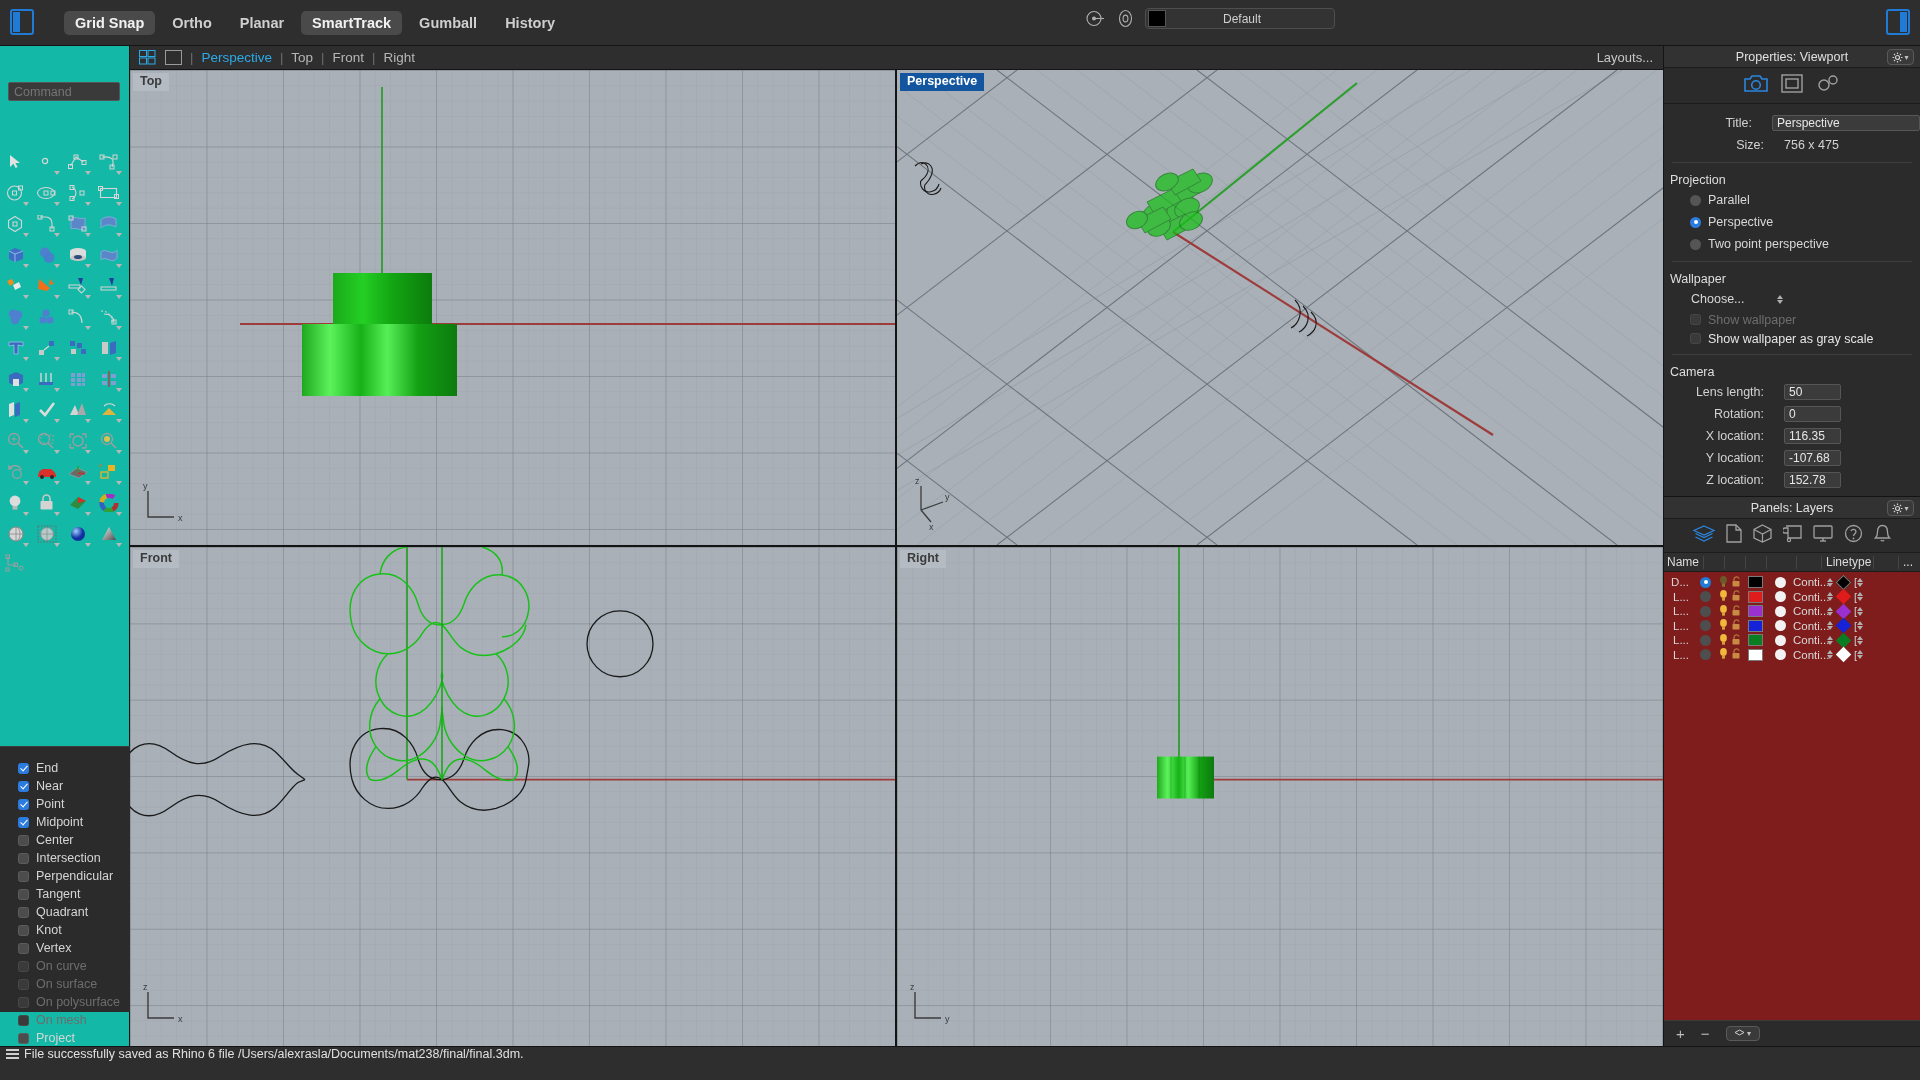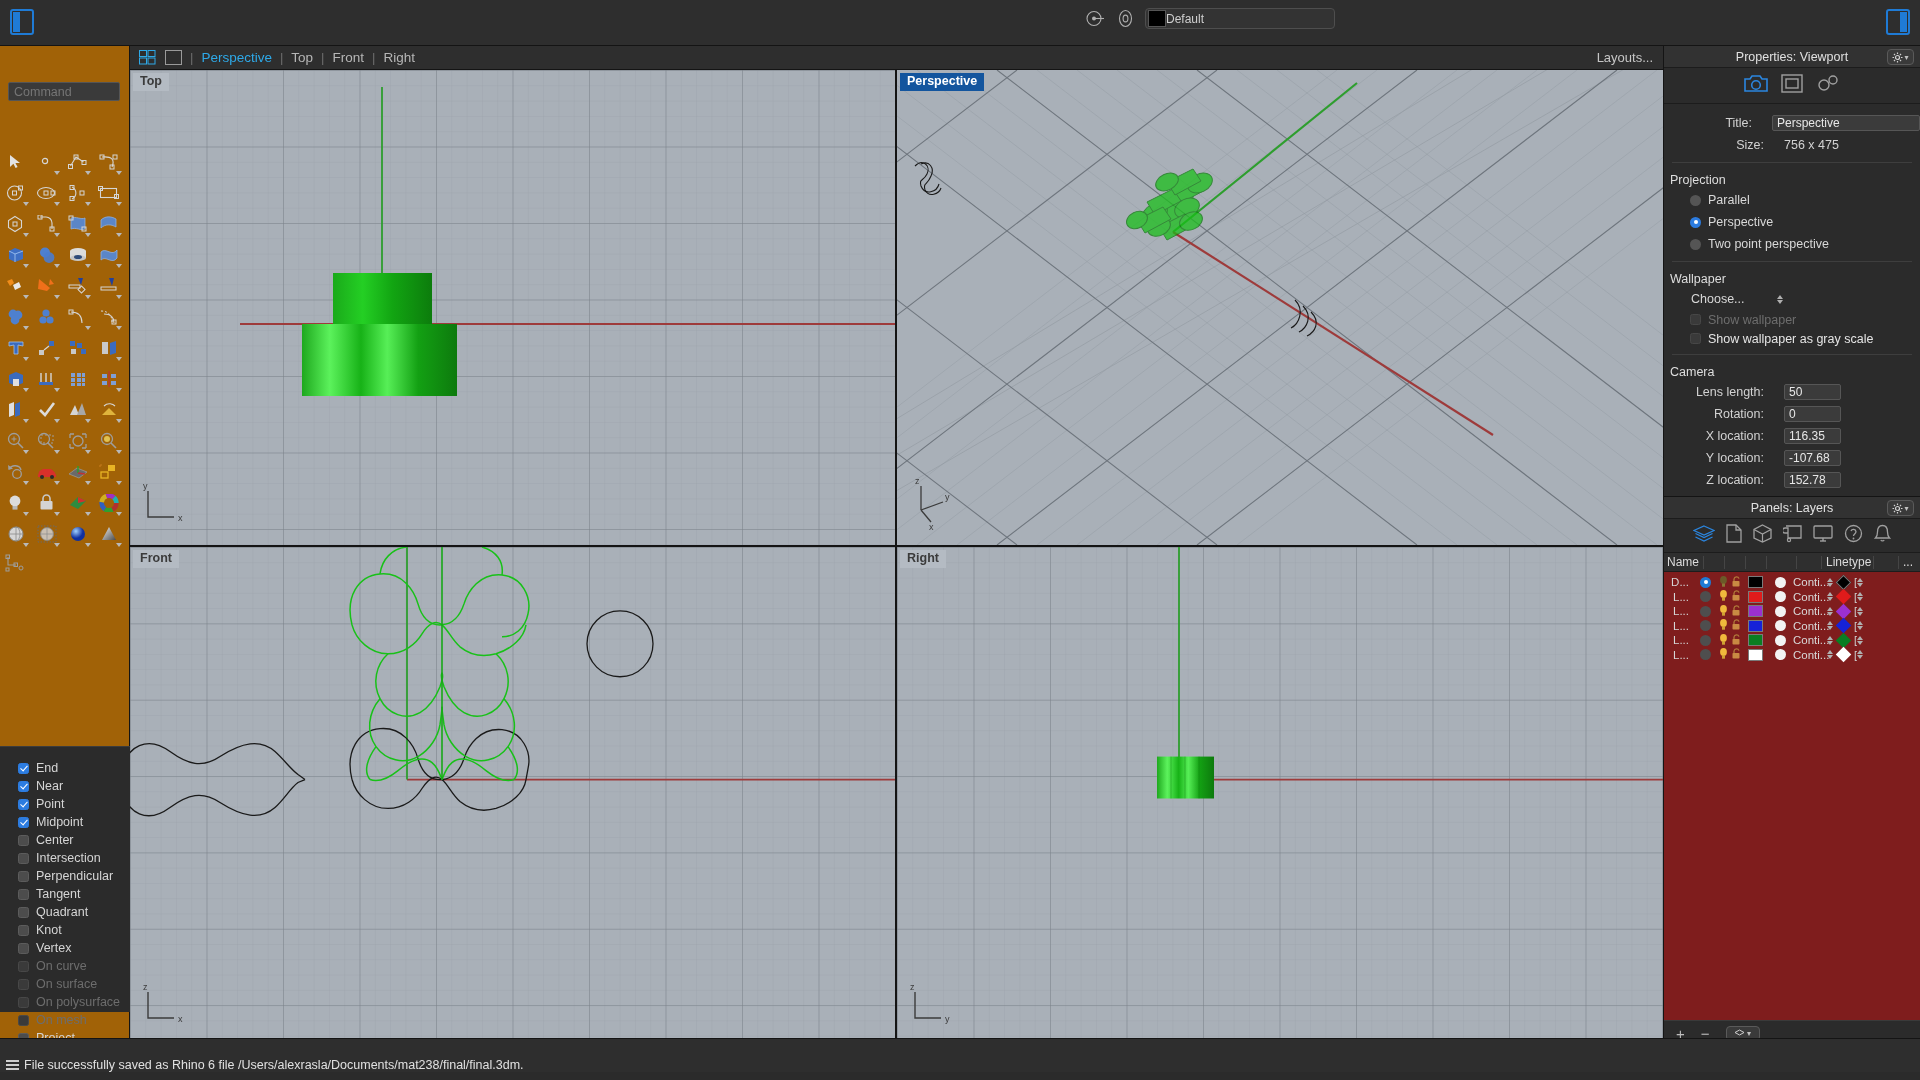--- a/index.html
+++ b/index.html
@@ -21,24 +21,24 @@
   .modes { position:absolute; left:64px; top:8px; height:30px; display:flex; align-items:center; }
   .mode { font-size:14.5px; font-weight:bold; color:#cfcfcf; padding:4px 11px;
     border-radius:5px; margin-right:6px; line-height:16px; white-space:nowrap; }
   .mode.on { background:#4a4a4a; color:#f2f2f2; }
 
   .obj-props { position:absolute; left:1085px; top:8px; display:flex; align-items:center; gap:9px; }
   .op-ico { width:21px; height:21px; position:relative; }
   .layer-combo { width:190px; height:21px; background:#333; border:1px solid #4e4e4e;
     border-radius:4px; display:flex; align-items:center; }
   .layer-swatch { width:18px; height:17px; background:#000; margin-left:2px; border:1px solid #555;}
-  .layer-name { flex:1; text-align:left; font-size:12px; color:#cfcfcf; padding-right:16px;}
+  .layer-name { flex:1; text-align:center; font-size:12px; color:#cfcfcf; padding-right:16px;}
 
   
-  .leftcol { position:absolute; left:0; top:46px; width:130px; bottom:34px; background:#a16207;
+  .leftcol { position:absolute; left:0; top:46px; width:130px; bottom:34px; background:#14b8a6;
      border-right:1px solid #141414;padding-left:28px; }
   .cmdbox { position:absolute; left:8px; top:36px; width:112px; height:19px;
     background:#3a3a3a; border:1px solid #555; border-radius:2px;
     font-size:12.5px; color:#9c9c9c; padding:2px 5px; line-height:14px; }
   .tools { position:absolute; left:0; top:100px; width:130px; height:430px; }
   .trow { display:flex; height:31px; }
   .tcell { width:31px; height:31px; position:relative; display:flex; align-items:center; justify-content:center; }
   .tcell svg { display:block; }
   .tcar { position:absolute; right:2px; bottom:2px; width:0;height:0;
     border-left:3.5px solid transparent;border-right:3.5px solid transparent;border-top:4.5px solid #b9b9b9;}
@@ -124,22 +124,22 @@
   .ltyp { width:34px; font-size:11.5px; color:#d8d8d8;}
   .ldia { width:11px;height:11px; transform:rotate(45deg); margin:0 5px; flex:0 0 auto;}
   .lbr { font-size:11px; color:#cfcfcf; }
   .lbar { position:absolute; left:0; right:0; bottom:0; height:26px; background:#2b2b2b;
     border-top:1px solid #3a3a3a; display:flex; align-items:center; padding-left:12px; gap:16px;}
   .lbtn { font-size:15px; color:#bdbdbd; }
   .lpill { width:34px;height:15px;border:1px solid #5a5a5a;border-radius:4px;background:#3a3a3a;
      display:flex;align-items:center;justify-content:center;gap:2px;}
 
   
-  .statusbar { position:absolute; left:0; bottom:8px; width:1920px; height:34px;
-    background:#2e2e2e; border-top:1px solid #141414; display:flex; align-items:flex-end; }
+  .statusbar { position:absolute; left:0; bottom:0; width:1920px; height:34px;
+    background:#2e2e2e; border-top:1px solid #141414; display:flex; align-items:flex-start; }
   .hamb { margin-left:6px; width:13px; }
   .hamb i { display:block; height:1.6px; background:#cfcfcf; margin:2.4px 0;}
   .smsg { font-size:12.5px; color:#e0e0e0; margin-left:5px; }
   .sright { position:absolute; right:6px; display:flex; align-items:center; gap:0px; font-size:12.5px; }
   .sright .unit { color:#dedede; margin-right:24px; }
   .cplane { width:80px;height:18px;background:#3b3b3b;border:1px solid #5c5c5c;border-radius:4px;
     display:flex;align-items:center;justify-content:center;gap:7px;font-size:12px;color:#e0e0e0;}
   .coord { color:#dedede; width:112px; text-align:left; padding-left:22px;}
 </style>
 </head>
@@ -148,20 +148,28 @@
 <div id="app">
 
   <div class="topbar">
     <div class="panel-toggle left">
         <i></i>
       </div>
     <div class="panel-toggle right">
         <i></i>
       </div>
 
+    <div class="modes">
+      <div class="mode on">Grid Snap</div>
+      <div class="mode">Ortho</div>
+      <div class="mode">Planar</div>
+      <div class="mode on">SmartTrack</div>
+      <div class="mode">Gumball</div>
+      <div class="mode">History</div>
+    </div>
 
     <div class="obj-props">
       <div class="op-ico">
         <svg width="21" height="21" viewBox="0 0 21 21">
           <circle cx="9" cy="10.5" r="7" fill="none" stroke="#b0b0b0" stroke-width="1.1"></circle>
           <circle cx="9" cy="10.5" r="2" fill="#b0b0b0"></circle>
           <path d="M9 10.5 H19" stroke="#b0b0b0" stroke-width="1.1" fill="none"></path>
         </svg>
       </div>
       <div class="op-ico">

